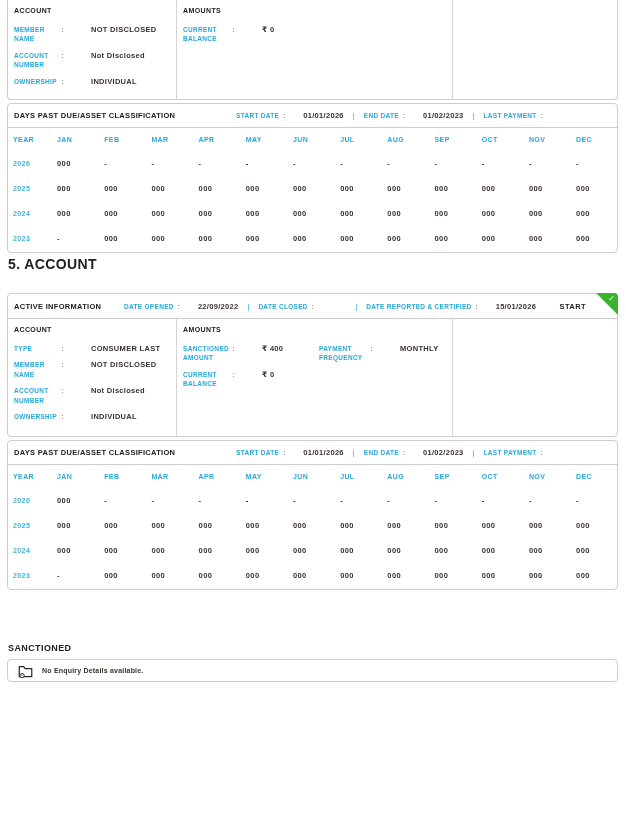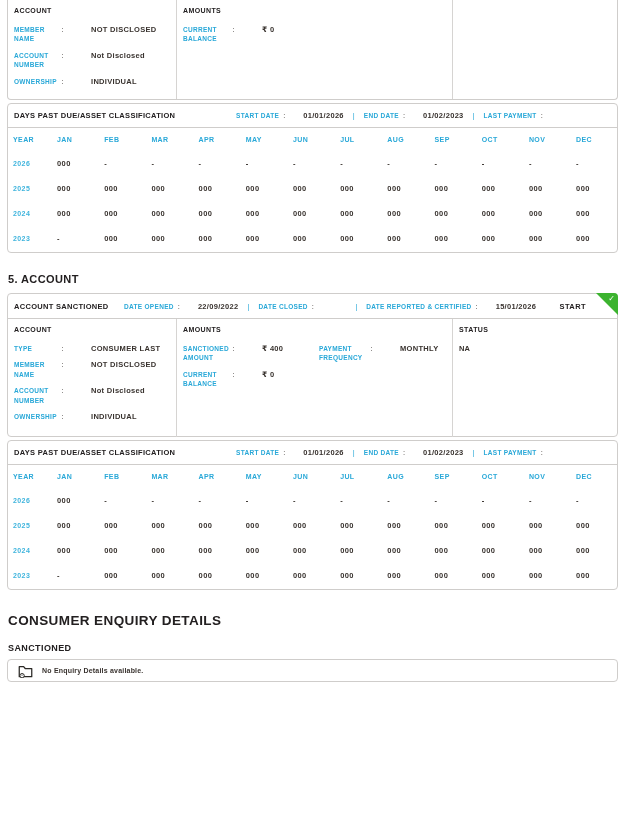--- a/index.html
+++ b/index.html
@@ -52,21 +52,21 @@
 
   
   .dpd-row { display:grid; grid-template-columns:44px repeat(11,47.2px) 1fr;
              align-items:center; padding:0 5px; height:25px; }
   .dpd-head { height:23px; }
   .dpd-hcell { font-size:7px; font-weight:700; color:#29a8d8; letter-spacing:.4px; }
   .dpd-year { font-size:7px; font-weight:700; color:#3fb4dd; letter-spacing:.4px; }
   .dpd-cell { font-size:7.5px; font-weight:600; color:#38322e; letter-spacing:.4px; }
 
   
-  .h-account5 { position:absolute; left:8px; top:273px; font-size:11px; font-weight:700;
+  .h-account5 { position:absolute; left:8px; top:256px; font-size:14px; font-weight:700;
                 color:#232021; letter-spacing:.4px; }
   .h-consumer { position:absolute; left:8px; top:613px; font-size:13.5px; font-weight:700;
                 color:#232021; letter-spacing:.4px; }
   .h-enquiries { position:absolute; left:8px; top:643px; font-size:9px; font-weight:700;
                  color:#232021; letter-spacing:.4px; }
 
   
   .enquiry-box { position:absolute; left:7px; top:659px; width:611px; height:23px;
                  border:1px solid #cfcdcb; border-radius:4px; display:flex; align-items:center;
                  padding:0 10px; background:#fff; }
@@ -207,21 +207,21 @@
           <div class="dpd-cell">000</div>
           <div class="dpd-cell">000</div>
         </div>
       </div>
   </section>
 
   <div class="h-account5">5. ACCOUNT</div>
 
   <section class="box" style="top:293px; height:144px;">
     <div class="hbar info-bar">
-      <span class="bar-title">ACCOUNT SANCTIONED</span>
+      <span class="bar-title">ACTIVE INFORMATION</span>
       <span class="seg">
         <span class="seg-label">DATE OPENED</span>
         <span class="seg-colon">:</span>
         <span class="seg-value">22/09/2022</span>
       </span>
       <span class="pipe">|</span>
       <span class="seg seg-closed">
         <span class="seg-label">DATE CLOSED</span>
         <span class="seg-colon">:</span>
         <span class="seg-value"></span>
@@ -278,24 +278,20 @@
           </div>
           <div class="amt-right">
             <div class="frow">
               <span class="flabel">PAYMENT FREQUENCY</span>
               <span class="fcolon">:</span>
               <span class="fvalue">MONTHLY</span>
             </div>
           </div>
         </div>
       </div>
-      <div class="pcol pcol3">
-        <div class="panel-title">STATUS</div>
-        <div class="status-value">NA</div>
-      </div>
     </div>
   </section>
 
   <section class="box" style="top:440px; height:150px;">
     <div class="hbar dpd-bar">
       <span class="bar-title">DAYS PAST DUE/ASSET CLASSIFICATION</span>
       <span class="seg">
         <span class="seg-label">START DATE</span>
         <span class="seg-colon">:</span>
         <span class="seg-value">01/01/2026</span>
@@ -385,21 +381,20 @@
           <div class="dpd-cell">000</div>
           <div class="dpd-cell">000</div>
           <div class="dpd-cell">000</div>
           <div class="dpd-cell">000</div>
           <div class="dpd-cell">000</div>
           <div class="dpd-cell">000</div>
         </div>
       </div>
   </section>
 
-  <div class="h-consumer">CONSUMER ENQUIRY DETAILS</div>
   <div class="h-enquiries">SANCTIONED</div>
 
   <div class="enquiry-box">
     <svg width="15" height="14" viewBox="0 0 24 22">
       <path d="M2 4 h7 l2.5 3 H22 v13 H2 z" fill="none" stroke="#2b2926" stroke-width="2" stroke-linejoin="round"></path>
       <circle cx="6.5" cy="18.5" r="3.5" fill="#ffffff" stroke="#2b2926" stroke-width="1.6"></circle>
       <line x1="6.5" y1="16.8" x2="6.5" y2="18.8" stroke="#2b2926" stroke-width="1.2"></line>
     </svg>
     <span class="enquiry-msg">No Enquiry Details available.</span>
   </div>

